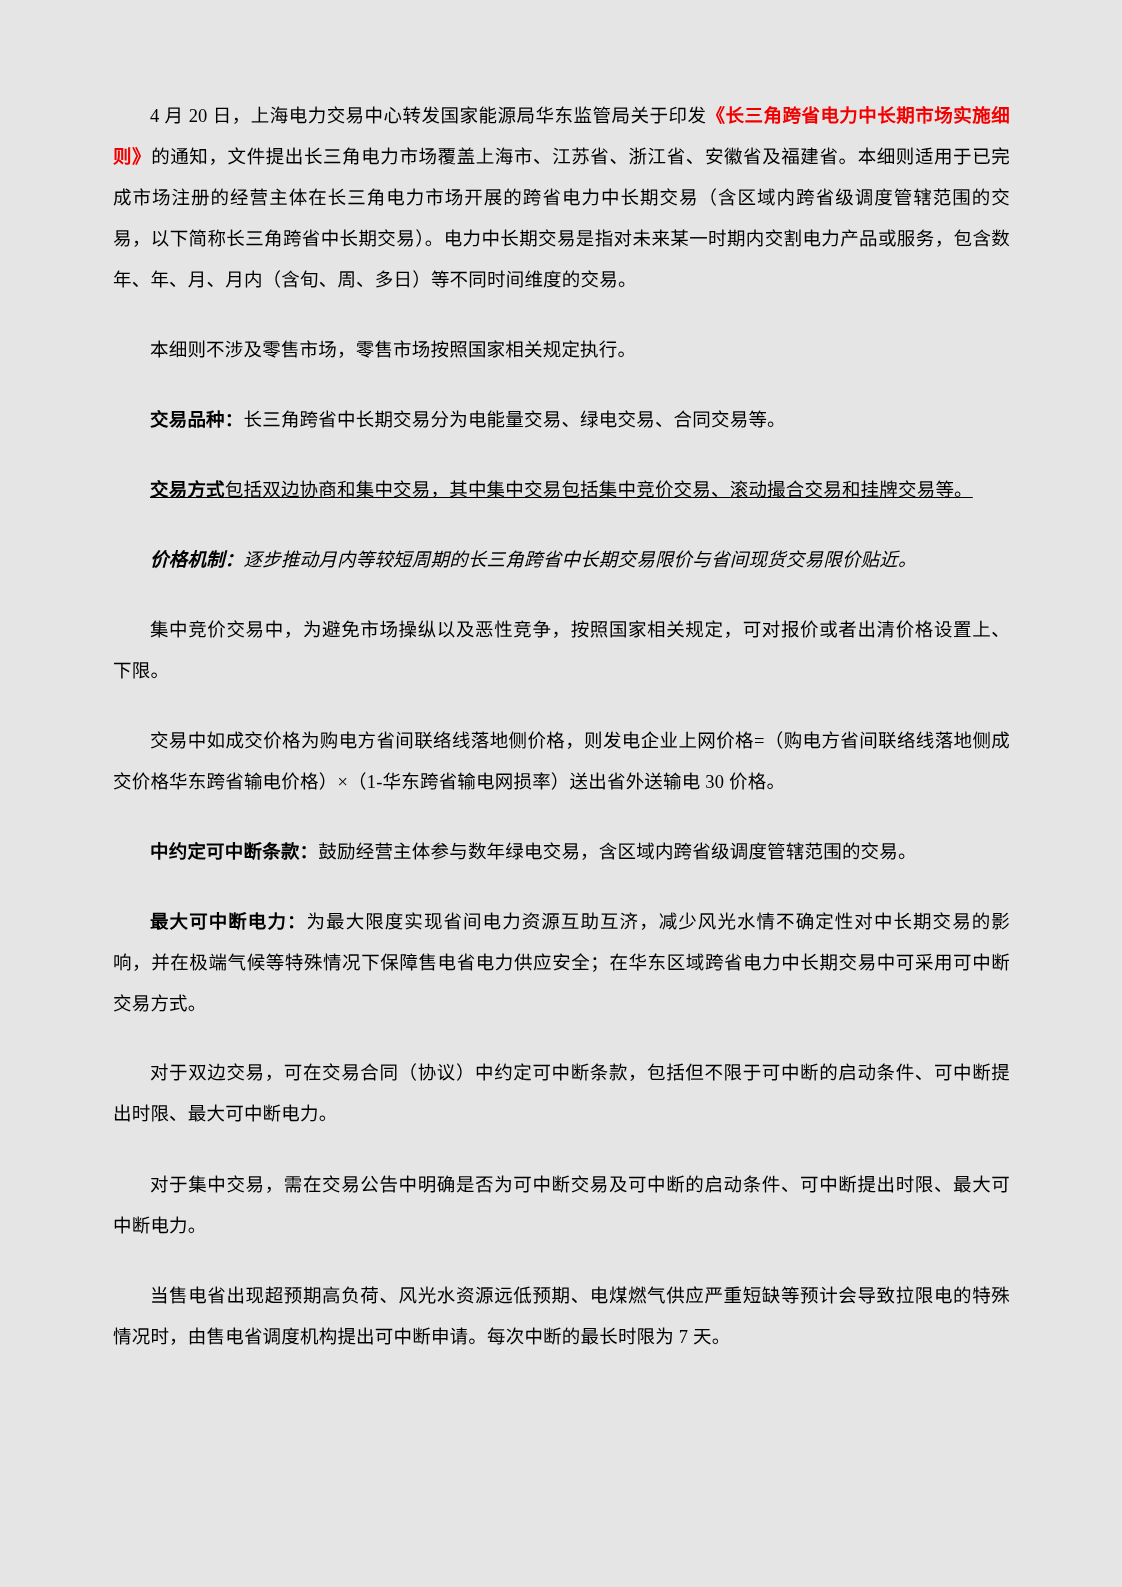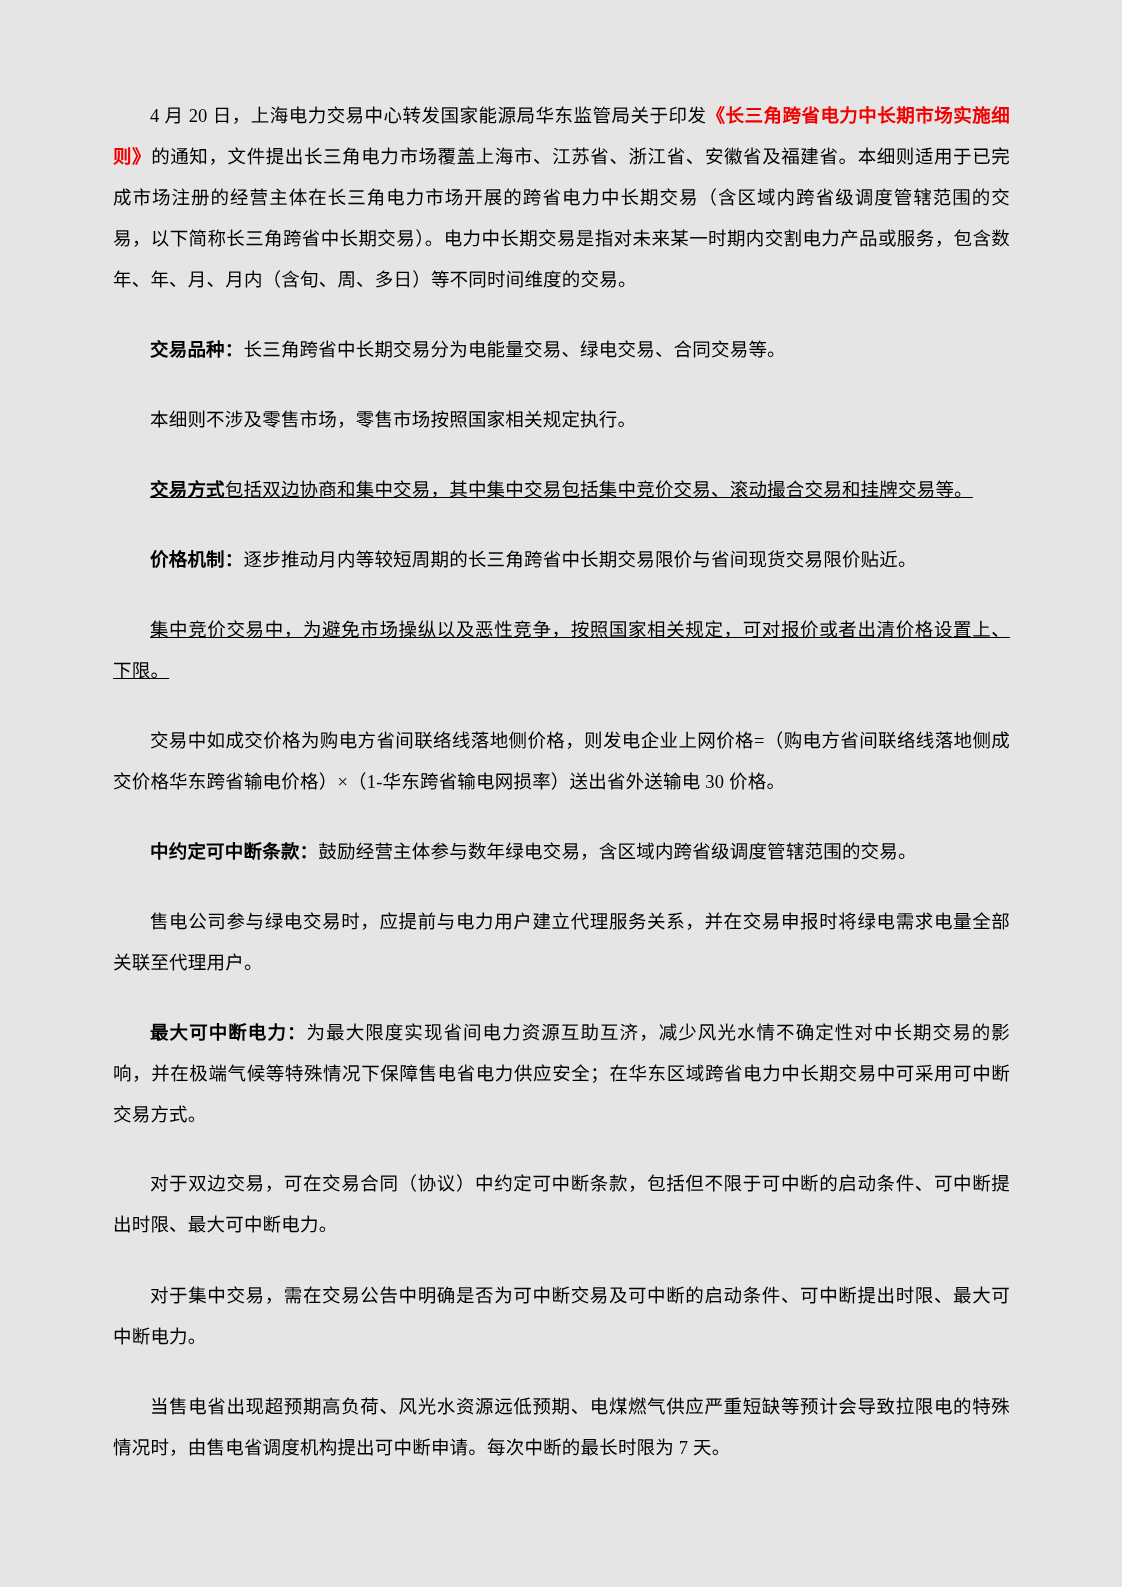--- a/index.html
+++ b/index.html
@@ -44,26 +44,25 @@
     color: var(--accent-red, #f20000);
   }
 </style>
 </head>
 <body>
 
 <div class="page" style="--accent-red: #f20000; background: #e5e5e5; padding-left: 36px;">
   <div class="content">
 
   <p class="para" style="color: rgb(0, 0, 0);"><span class="run-normal">4 月 20 日，上海电力交易中心转发国家能源局华东监管局关于印发</span><span class="run-redbold">《长三角跨省电力中长期市场实施细则》</span><span class="run-normal">的通知，文件提出长三角电力市场覆盖上海市、江苏省、浙江省、安徽省及福建省。本细则适用于已完成市场注册的经营主体在长三角电力市场开展的跨省电力中长期交易（含区域内跨省级调度管辖范围的交易，以下简称长三角跨省中长期交易）。电力中长期交易是指对未来某一时期内交割电力产品或服务，包含数年、年、月、月内（含旬、周、多日）等不同时间维度的交易。</span></p>
+      <p class="para" style="color: rgb(0, 0, 0);"><span class="run-normal">本细则不涉及零售市场，零售市场按照国家相关规定执行。</span></p>
       <p class="para" style="color: rgb(0, 0, 0);"><span class="run-bold">交易品种：</span><span class="run-normal">长三角跨省中长期交易分为电能量交易、绿电交易、合同交易等。</span></p>
-      <p class="para" style="color: rgb(0, 0, 0);"><span class="run-normal">本细则不涉及零售市场，零售市场按照国家相关规定执行。</span></p>
       <p class="para" style="color: rgb(0, 0, 0); text-decoration: underline;"><span class="run-bold">交易方式</span><span class="run-normal">包括双边协商和集中交易，其中集中交易包括集中竞价交易、滚动撮合交易和挂牌交易等。</span></p>
-      <p class="para" style="color: rgb(0, 0, 0);"><span class="run-bold">价格机制：</span><span class="run-normal">逐步推动月内等较短周期的长三角跨省中长期交易限价与省间现货交易限价贴近。</span></p>
-      <p class="para" style="color: rgb(0, 0, 0); text-decoration: underline;"><span class="run-normal">集中竞价交易中，为避免市场操纵以及恶性竞争，按照国家相关规定，可对报价或者出清价格设置上、下限。</span></p>
+      <p class="para" style="color: rgb(0, 0, 0); font-style: italic;"><span class="run-bold">价格机制：</span><span class="run-normal">逐步推动月内等较短周期的长三角跨省中长期交易限价与省间现货交易限价贴近。</span></p>
+      <p class="para" style="color: rgb(0, 0, 0);"><span class="run-normal">集中竞价交易中，为避免市场操纵以及恶性竞争，按照国家相关规定，可对报价或者出清价格设置上、下限。</span></p>
       <p class="para" style="color: rgb(0, 0, 0);"><span class="run-normal">交易中如成交价格为购电方省间联络线落地侧价格，则发电企业上网价格=（购电方省间联络线落地侧成交价格华东跨省输电价格）×（1-华东跨省输电网损率）送出省外送输电 30 价格。</span></p>
       <p class="para" style="color: rgb(0, 0, 0);"><span class="run-bold">中约定可中断条款：</span><span class="run-normal">鼓励经营主体参与数年绿电交易，含区域内跨省级调度管辖范围的交易。</span></p>
-      <p class="para" style="color: rgb(0, 0, 0);"><span class="run-normal">售电公司参与绿电交易时，应提前与电力用户建立代理服务关系，并在交易申报时将绿电需求电量全部关联至代理用户。</span></p>
       <p class="para" style="color: rgb(0, 0, 0);"><span class="run-bold">最大可中断电力：</span><span class="run-normal">为最大限度实现省间电力资源互助互济，减少风光水情不确定性对中长期交易的影响，并在极端气候等特殊情况下保障售电省电力供应安全；在华东区域跨省电力中长期交易中可采用可中断交易方式。</span></p>
       <p class="para" style="color: rgb(0, 0, 0); font-family: Liberation Mono, monospace;"><span class="run-normal">对于双边交易，可在交易合同（协议）中约定可中断条款，包括但不限于可中断的启动条件、可中断提出时限、最大可中断电力。</span></p>
       <p class="para" style="color: rgb(0, 0, 0);"><span class="run-normal">对于集中交易，需在交易公告中明确是否为可中断交易及可中断的启动条件、可中断提出时限、最大可中断电力。</span></p>
       <p class="para" style="color: rgb(0, 0, 0);"><span class="run-normal">当售电省出现超预期高负荷、风光水资源远低预期、电煤燃气供应严重短缺等预计会导致拉限电的特殊情况时，由售电省调度机构提出可中断申请。每次中断的最长时限为 7 天。</span></p>
     </div>
 </div>
 
 </body></html>

